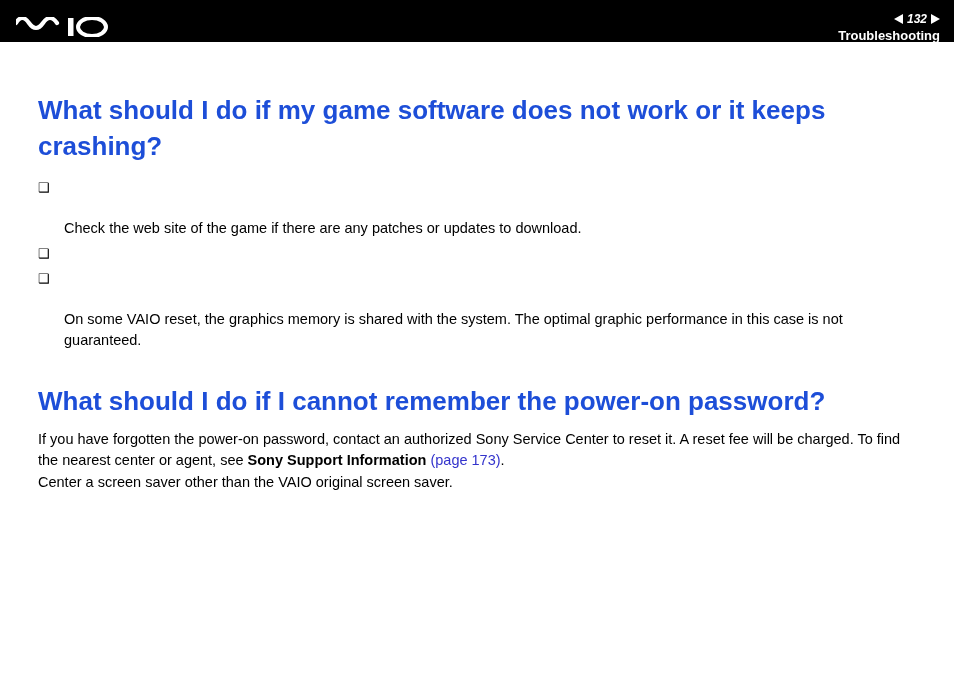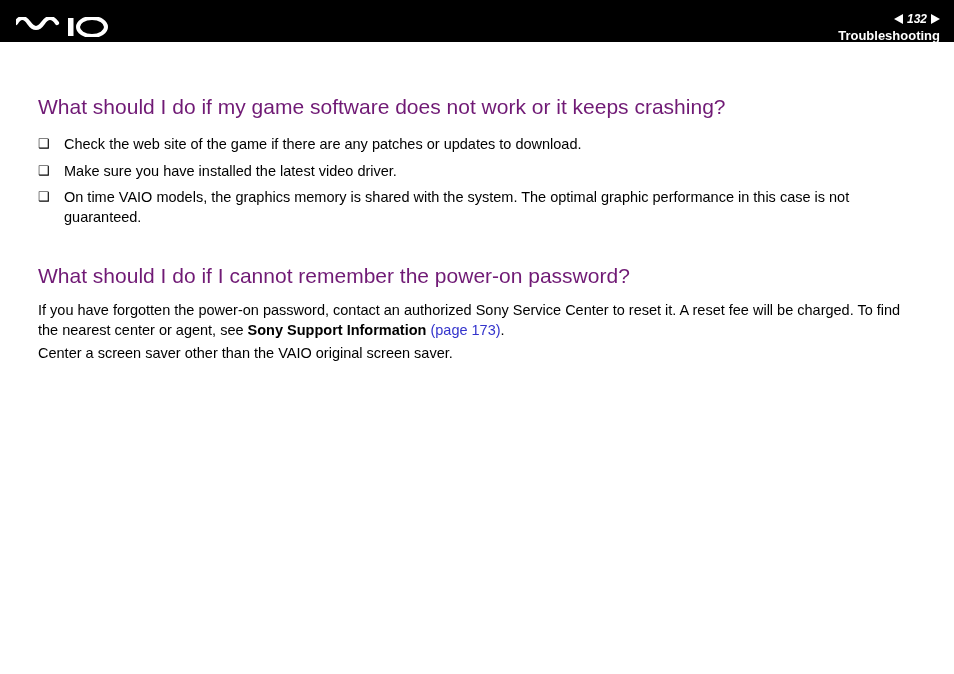--- a/index.html
+++ b/index.html
@@ -51,41 +51,41 @@
     font-size: 13px;
     font-weight: bold;
   }
   .content {
     padding: 50px 38px 0 38px;
     font-size: 14.5px;
     color: #000;
     line-height: 1.4;
   }
   .h2 {
-    color: #701a75;
-    font-size: 21px;
-    font-weight: 400;
+    color: #1d4ed8;
+    font-size: 26px;
+    font-weight: 700;
     margin-bottom: 10px;
   }
   .h2.mt { margin-top: 30px; }
   .bullets {
     list-style: none;
     margin-bottom: 4px;
   }
   .bullets li {
     display: flex;
     align-items: flex-start;
     padding: 3px 0;
   }
   .bullet-mark {
     flex: 0 0 26px;
     font-size: 13px;
     padding-top: 1px;
   }
-  .bullet-text { flex: 1; }
+  .bullet-text { flex: 1; margin-top: 40px; }
   .para { margin-bottom: 2px; }
   .bold { font-weight: bold; }
   .link { color: #3333cc; font-weight: normal; }
 </style>
 </head>
 <body>
 
 <div class="header">
   <div class="logo">
     <svg width="98" height="20" viewBox="0 0 98 20">
@@ -107,25 +107,24 @@
 <div class="content">
 
   <div class="h2">What should I do if my game software does not work or it keeps crashing?</div>
   <ul class="bullets">
     <li>
       <span class="bullet-mark">❑</span>
       <span class="bullet-text">Check the web site of the game if there are any patches or updates to download.</span>
     </li>
     <li>
       <span class="bullet-mark">❑</span>
-      <span class="bullet-text">Make sure you have installed the latest video driver.</span>
     </li>
     <li>
       <span class="bullet-mark">❑</span>
-      <span class="bullet-text">On time VAIO models, the graphics memory is shared with the system. The optimal graphic performance in this case is not guaranteed.</span>
+      <span class="bullet-text">On some VAIO reset, the graphics memory is shared with the system. The optimal graphic performance in this case is not guaranteed.</span>
     </li>
   </ul>
 
   <div class="h2 mt">What should I do if I cannot remember the power-on password?</div>
   <p class="para">
     <span>If you have forgotten the power-on password, contact an authorized Sony Service Center to reset it. A reset fee will be charged. To find the nearest center or agent, see </span><span class="bold">Sony Support Information </span><span class="link">(page 173)</span><span>.</span>
   </p>
 
   <p class="para">Center a screen saver other than the VAIO original screen saver.</p>
 

